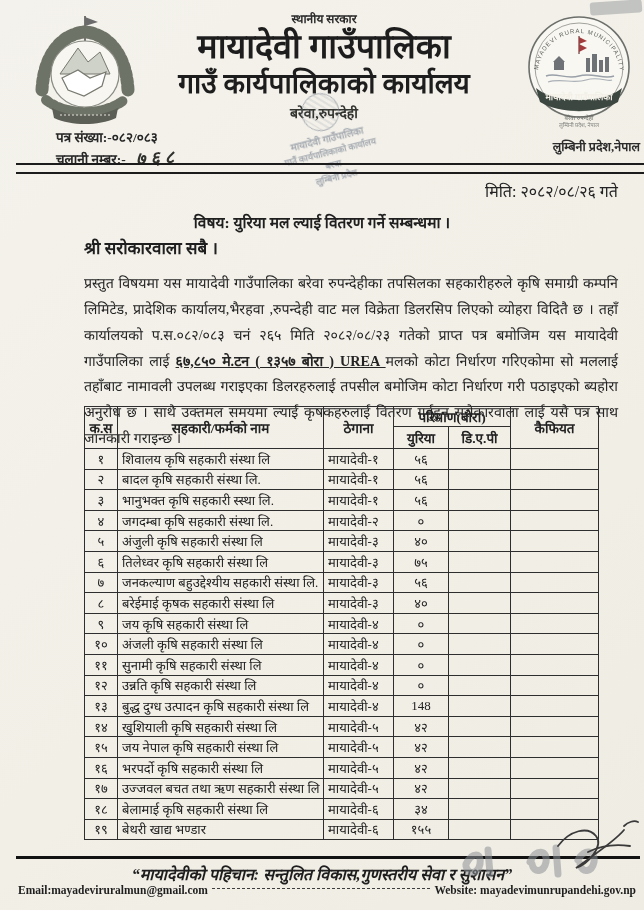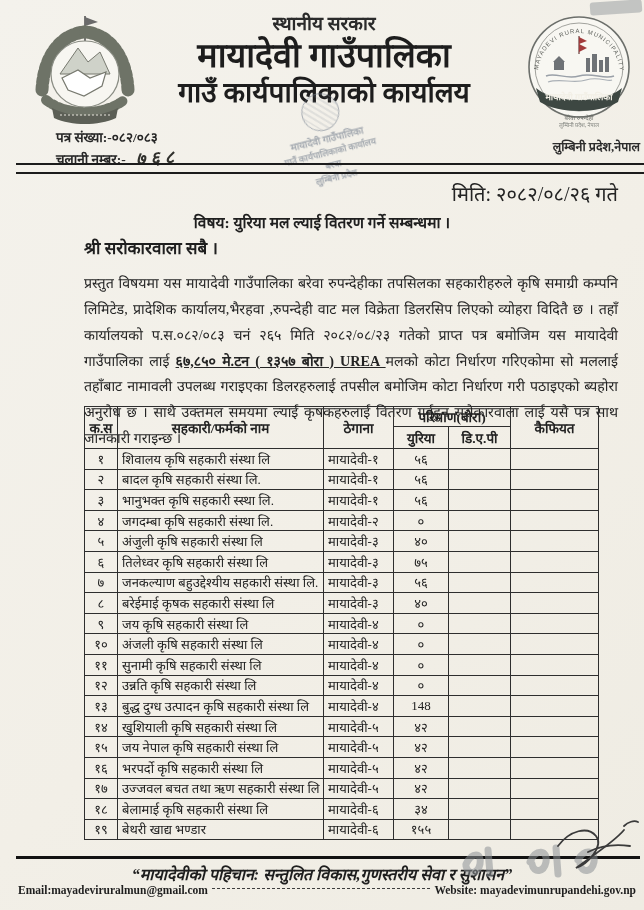--- a/index.html
+++ b/index.html
@@ -4,41 +4,41 @@
 <style>
   html,body{margin:0;padding:0;background:#d8d5cc;}
   .page{
     position:relative;width:644px;height:910px;margin:0 auto;
     background:linear-gradient(135deg,#f4f2ec 0%,#f2efe7 55%,#efece3 100%);
     font-family:"Liberation Serif","DejaVu Serif",serif;
     color:#222;overflow:hidden;
   }
   
   .header-center{position:absolute;left:140px;top:10px;width:368px;text-align:center;}
-  .gov-label{font-size:19px;font-weight:bold;color:#2b2b2b;}
+  .gov-label{font-size:12px;font-weight:bold;color:#2b2b2b;}
   .muni-name{font-size:34px;font-weight:bold;line-height:40px;color:#1d1d1d;}
   .office-name{font-size:28px;font-weight:bold;line-height:34px;color:#1d1d1d;}
   .addr-line{font-size:14px;font-weight:bold;margin-top:2px;color:#33342f;}
   .emblem-left{position:absolute;left:26px;top:12px;}
   .seal-right{position:absolute;left:524px;top:14px;}
   .province-line{position:absolute;left:510px;top:138px;width:130px;text-align:right;font-size:12.5px;font-weight:bold;color:#2c2c2c;}
   .ref-block{position:absolute;left:56px;top:127px;font-size:13.5px;font-weight:bold;line-height:21px;color:#262626;}
   .dispatch-value{display:inline-block;font-style:italic;font-size:18px;letter-spacing:5px;transform:rotate(-3deg);margin-left:10px;color:#30302c;}
   .rule-double{position:absolute;left:16px;right:0;top:163px;height:7px;border-top:2.5px solid #1c1c1c;border-bottom:2.5px solid #1c1c1c;}
   .scan-smudge{position:absolute;right:2px;top:1px;width:52px;height:13px;background:#9ba0a2;opacity:.55;border-radius:3px;transform:rotate(-4deg);}
   
   .stamp{position:absolute;left:252px;top:92px;width:156px;height:118px;transform:rotate(-14deg);
          color:#76808f;opacity:.62;text-align:center;font-weight:bold;filter:blur(.3px);}
   .stamp-circle{width:36px;height:36px;border:1.6px solid currentColor;border-radius:50%;margin:0 auto 1px auto;
                 background:repeating-linear-gradient(45deg,rgba(118,128,143,.25) 0 2px,transparent 2px 5px);}
   .stamp-l1{font-size:10px;}
   .stamp-l2{font-size:9px;}
   .stamp-l3,.stamp-l4{font-size:9px;}
   
-  .date-line{position:absolute;right:26px;top:180px;font-size:20px;color:#242424;}
+  .date-line{position:absolute;right:26px;top:180px;font-size:16px;color:#242424;}
   .subject-line{position:absolute;left:0;right:0;top:211px;text-align:center;font-size:15.5px;font-weight:600;color:#1f1f1f;}
   .salutation{position:absolute;left:84px;top:236px;font-size:17px;font-weight:600;color:#1f1f1f;}
   .body-para{position:absolute;left:84px;top:257px;width:534px;font-size:14.2px;line-height:25.8px;
              text-align:justify;color:#242424;}
   .body-underline{font-weight:bold;text-decoration:underline;}
   
   .quota-table{position:absolute;left:84px;top:406px;width:514px;border-collapse:collapse;
                font-size:13px;color:#222;table-layout:fixed;}
   .quota-table th,.quota-table td{border:1.4px solid #2e2e2e;padding:0 4px;overflow:hidden;white-space:nowrap;}
   .quota-table thead th{font-weight:bold;font-size:13.5px;text-align:center;}
@@ -82,20 +82,21 @@
 
       <path d="M26,96 C45,106 73,106 92,96 L90,106 C72,114 46,114 28,106 Z" fill="#5c5f56"></path>
       <line x1="34" y1="103" x2="84" y2="103" stroke="#e8e6dd" stroke-width="1" stroke-dasharray="2 2"></line>
     </svg>
   </div>
 
   <div class="header-center">
     <div class="gov-label">स्थानीय सरकार</div>
     <div class="muni-name">मायादेवी गाउँपालिका</div>
     <div class="office-name">गाउँ कार्यपालिकाको कार्यालय</div>
+    <div class="addr-line">बरेवा,रुपन्देही</div>
   </div>
 
   <div class="seal-right">
     <svg width="110" height="122" viewBox="0 0 110 122">
       <circle cx="55" cy="53" r="50" fill="#f8f7f2" stroke="#6c6f6b" stroke-width="1.6"></circle>
       <circle cx="55" cy="53" r="44" fill="none" stroke="#8b8d88" stroke-width="0.8"></circle>
       <defs>
           <path id="arcTop" d="M 14,60 A 41,41 0 0 1 96,60"></path>
         </defs>
       <text font-size="6" fill="#5c5f5a" letter-spacing="1" font-family="Liberation Sans, sans-serif">

